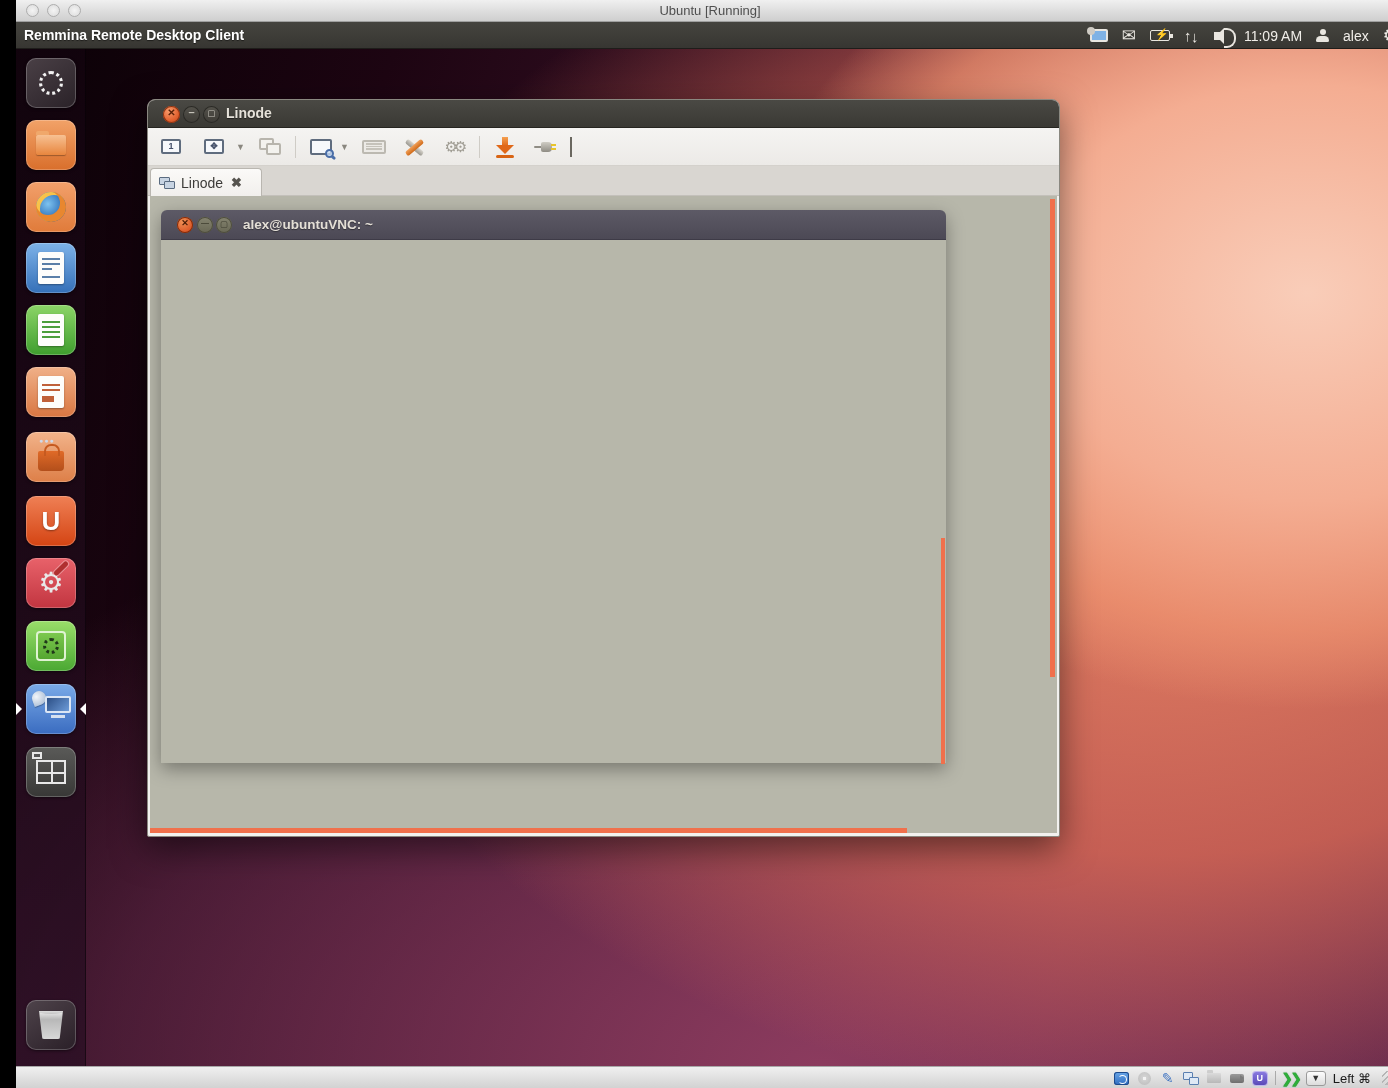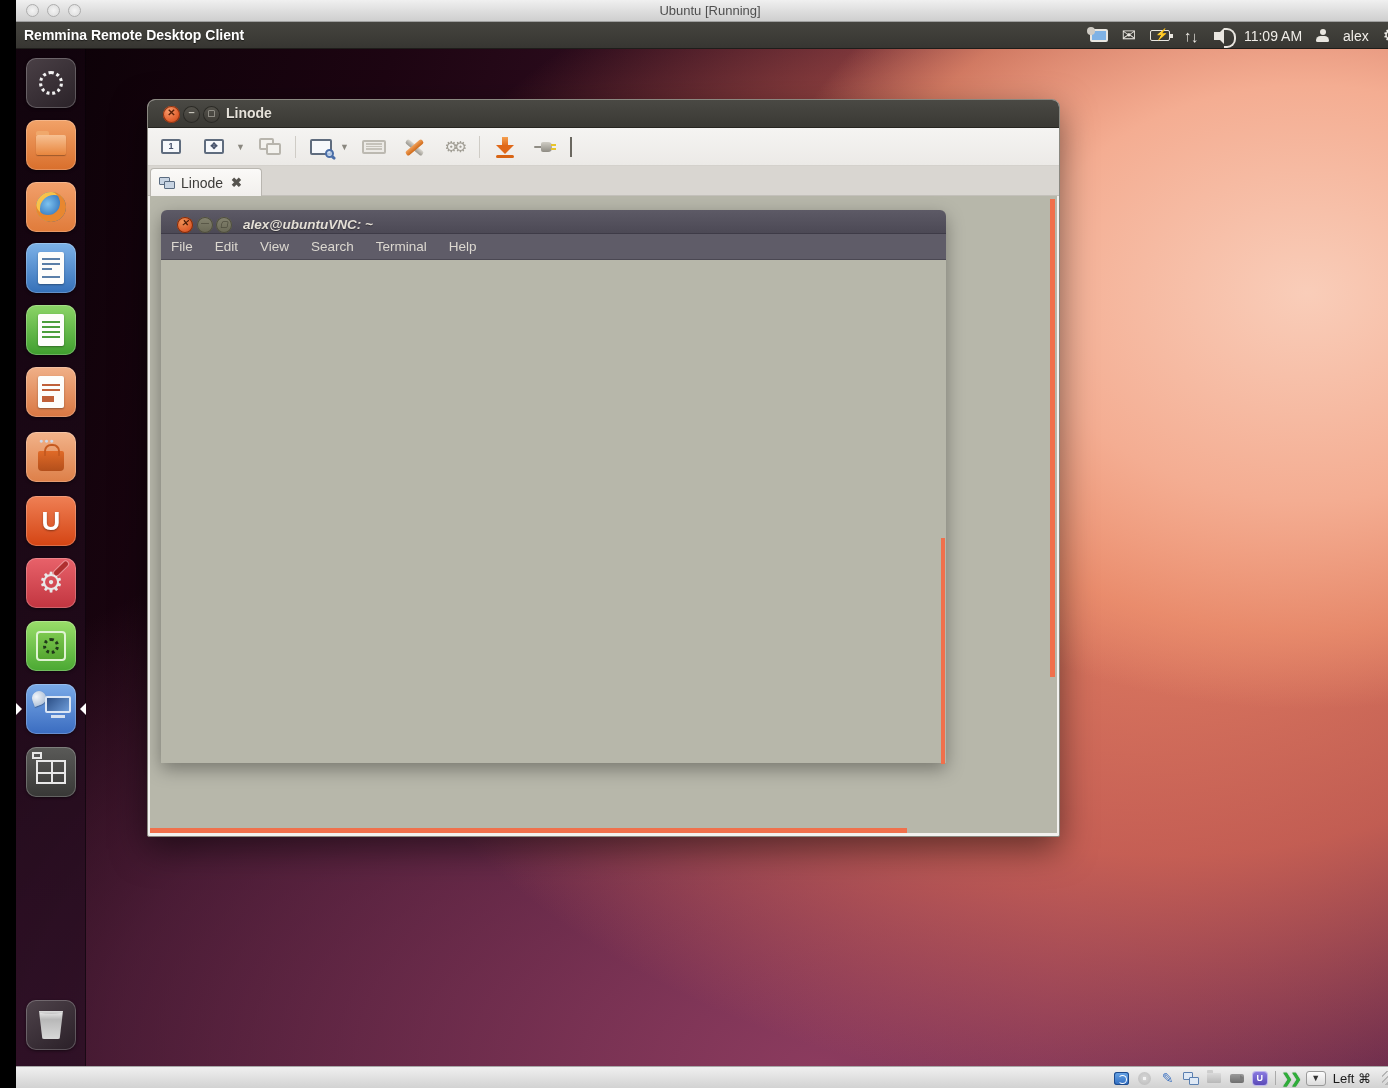--- a/index.html
+++ b/index.html
@@ -189,22 +189,22 @@
   
   .rcontent { position:relative; height:639px; background:#b7b7aa;
     border-left:2px solid #f2f1ef; border-right:2px solid #f2f1ef; border-bottom:2px solid #f2f1ef; }
 
   
   .art { position:absolute; background:#f0704c; }
 
   
   .term { position:absolute; left:11px; top:14px; width:785px; height:553px;
     border-radius:7px 7px 0 0; box-shadow:0 6px 18px rgba(0,0,0,.35); }
-  .term-title { height:24px; background:linear-gradient(#5d5a66,#4c4955); border-radius:6px 6px 0 0;
-    position:relative; border-bottom:1px solid #3e3b47;font-style:italic; }
+  .term-title { height:30px; background:linear-gradient(#5d5a66,#4c4955); border-radius:6px 6px 0 0;
+    position:relative; border-bottom:1px solid #3e3b47; }
   .twbtn { position:absolute; top:7px; width:16px; height:16px; border-radius:50%; }
   .twbtn.close { background:radial-gradient(circle at 35% 30%, #f09055, #dd5c2b 65%, #b03f16);
     box-shadow:inset 0 0 0 1px #7e2c0c; }
   .twbtn.close:after { content:"✕"; position:absolute; left:0; right:0; top:1px; text-align:center;
     font-size:9px; font-weight:bold; color:#4a1c06; }
   .twbtn.dim { background:linear-gradient(#84836f,#686754); box-shadow:inset 0 0 0 1px #4e4d3e; }
   .twbtn.dim:after { position:absolute; left:0; right:0; text-align:center; color:#3c3b2e; }
   .twbtn.min:after { content:"—"; top:1px; font-size:8px; font-weight:bold; }
   .twbtn.max:after { content:"▢"; top:1.5px; font-size:8.5px; }
   .term-title .t { position:absolute; left:82px; top:0; height:30px; line-height:29px;
@@ -436,28 +436,20 @@
 
       <div class="rcontent">
 
         <div class="term">
           <div class="term-title">
             <span class="twbtn close" style="left:16px;"></span>
             <span class="twbtn dim min" style="left:36px;"></span>
             <span class="twbtn dim max" style="left:55px;"></span>
             <span class="t">alex@ubuntuVNC: ~</span>
           </div>
-          <div class="term-menu">
-            <span>File</span>
-            <span>Edit</span>
-            <span>View</span>
-            <span>Search</span>
-            <span>Terminal</span>
-            <span>Help</span>
-          </div>
         </div>
 
         <div class="art" style="left:791px; top:342px; width:4px; height:226px;"></div>
         <div class="art" style="left:900px; top:3px; width:5px; height:478px;"></div>
         <div class="art" style="left:0px; top:632px; width:757px; height:5px;"></div>
       </div>
     </div>
   </div>
 
   <div class="vbox-bar">

